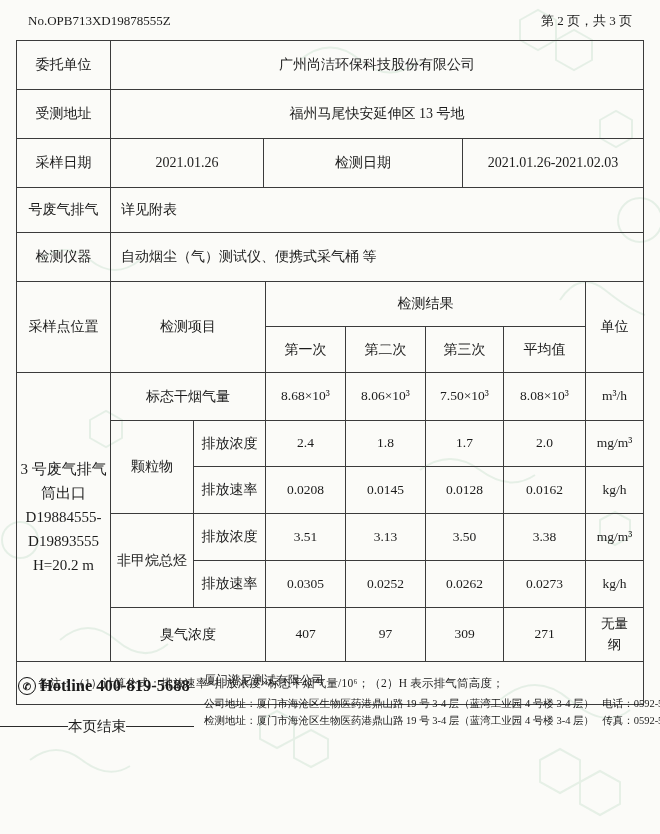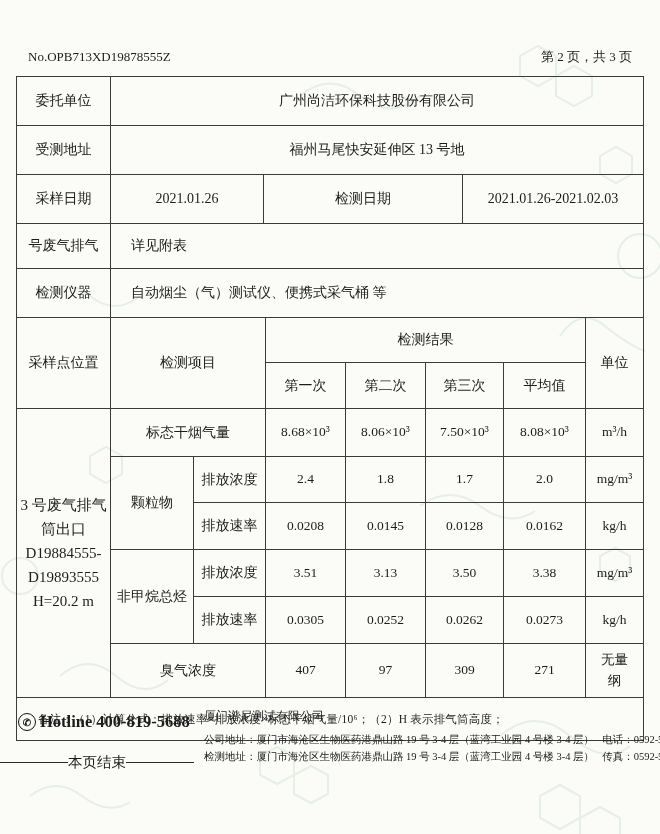--- a/index.html
+++ b/index.html
@@ -5,21 +5,21 @@
   html, body { margin: 0; padding: 0; }
   body {
     width: 660px; height: 834px;
     background: #fbfbf8;
     font-family: "Liberation Serif", "DejaVu Serif", serif;
     color: #1c1c1c;
     overflow: hidden;
   }
   .page { position: relative; width: 660px; height: 834px; }
   .wm { position: absolute; left: 0; top: 0; z-index: 0; }
-  .content { position: relative; z-index: 1; margin-top: 36px; }
+  .content { position: relative; z-index: 1; }
 
   .page-header {
     display: flex; justify-content: space-between;
     padding: 13px 28px 0 28px;
     font-size: 13px; height: 16px; line-height: 16px;
   }
 
   table.t {
     border-collapse: collapse;
     table-layout: fixed;
@@ -36,21 +36,21 @@
     overflow: hidden;
     line-height: 1.4;
   }
   tr.h48 td { height: 44px; }
   tr.h44 td { height: 40px; }
   tr.h45 td { height: 41px; text-align: center; }
   tr.h47 td { height: 43px; }
   tr.h46 td { height: 42px; }
   tr.h53 td { height: 49px; }
   tr.h40 td { height: 34px; }
-  td.left { text-align: left; padding-left: 20px; }
+  td.left { text-align: left; padding-left: 10px; }
   td.val  { font-size: 13.5px; }
   td.loc  { white-space: pre-line; line-height: 1.6; font-size: 15px; }
   td.unit-narrow { padding: 0 13px; line-height: 1.5; }
   td.remark {
     text-align: left; font-size: 11.5px;
     padding: 4px 21px; letter-spacing: 0.2px;
   }
 
   .end-marker {
     margin-top: 12px;

